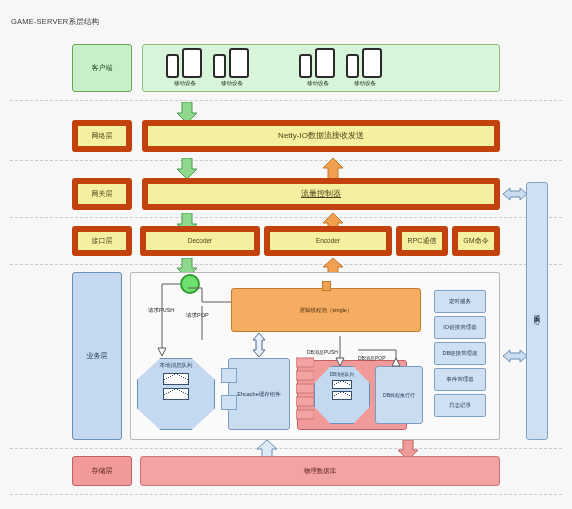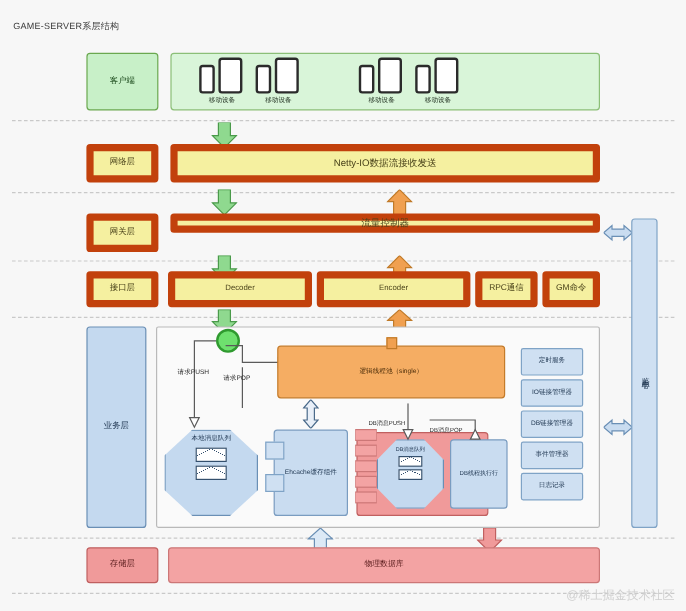--- a/index.html
+++ b/index.html
@@ -145,21 +145,21 @@
     <polygon points="6,0 16,0 16,11 21,11 11,21 1,11 6,11" fill="#8fd98f" stroke="#4a9a4a" stroke-width="1"></polygon>
   </svg>
 
   <svg class="arrowup" style="left:322px;top:158px;" width="22" height="22">
     <polygon points="11,0 21,10 16,10 16,21 6,21 6,10 1,10" fill="#f0a050" stroke="#c07a28" stroke-width="1"></polygon>
   </svg>
 
   <div class="box lbl yellow" style="left:72px;top:178px;width:60px;height:32px;">
     <span>网关层</span>
   </div>
-  <div class="box yellow midtxt" style="left:142px;top:178px;width:358px;height:16px;">
+  <div class="box yellow midtxt" style="left:142px;top:178px;width:358px;height:32px;text-decoration:underline;">
     <span>流量控制器</span>
   </div>
 
   <svg style="position:absolute;left:503px;top:186px;" width="24" height="16">
     <polygon points="0,8 7,2 7,5 17,5 17,2 24,8 17,14 17,11 7,11 7,14" fill="#c9dcf0" stroke="#6a8fb5" stroke-width="1"></polygon>
   </svg>
 
   <div class="sep" style="top:217px;"></div>
 
   <svg class="arrowdown" style="left:176px;top:213px;" width="22" height="22">
@@ -303,15 +303,14 @@
   <div class="box redsoft smtxt" style="left:140px;top:456px;width:360px;height:30px;">
     <span>物理数据库</span>
   </div>
 
   <div class="sep" style="top:494px;"></div>
 
   <div class="box bluelite" style="left:526px;top:182px;width:22px;height:258px;">
     <span class="vert">监控中心</span>
   </div>
 
-  <div class="watermark">@稀土掘金技术社区</div>
 
 </div>
 
 </body></html>

